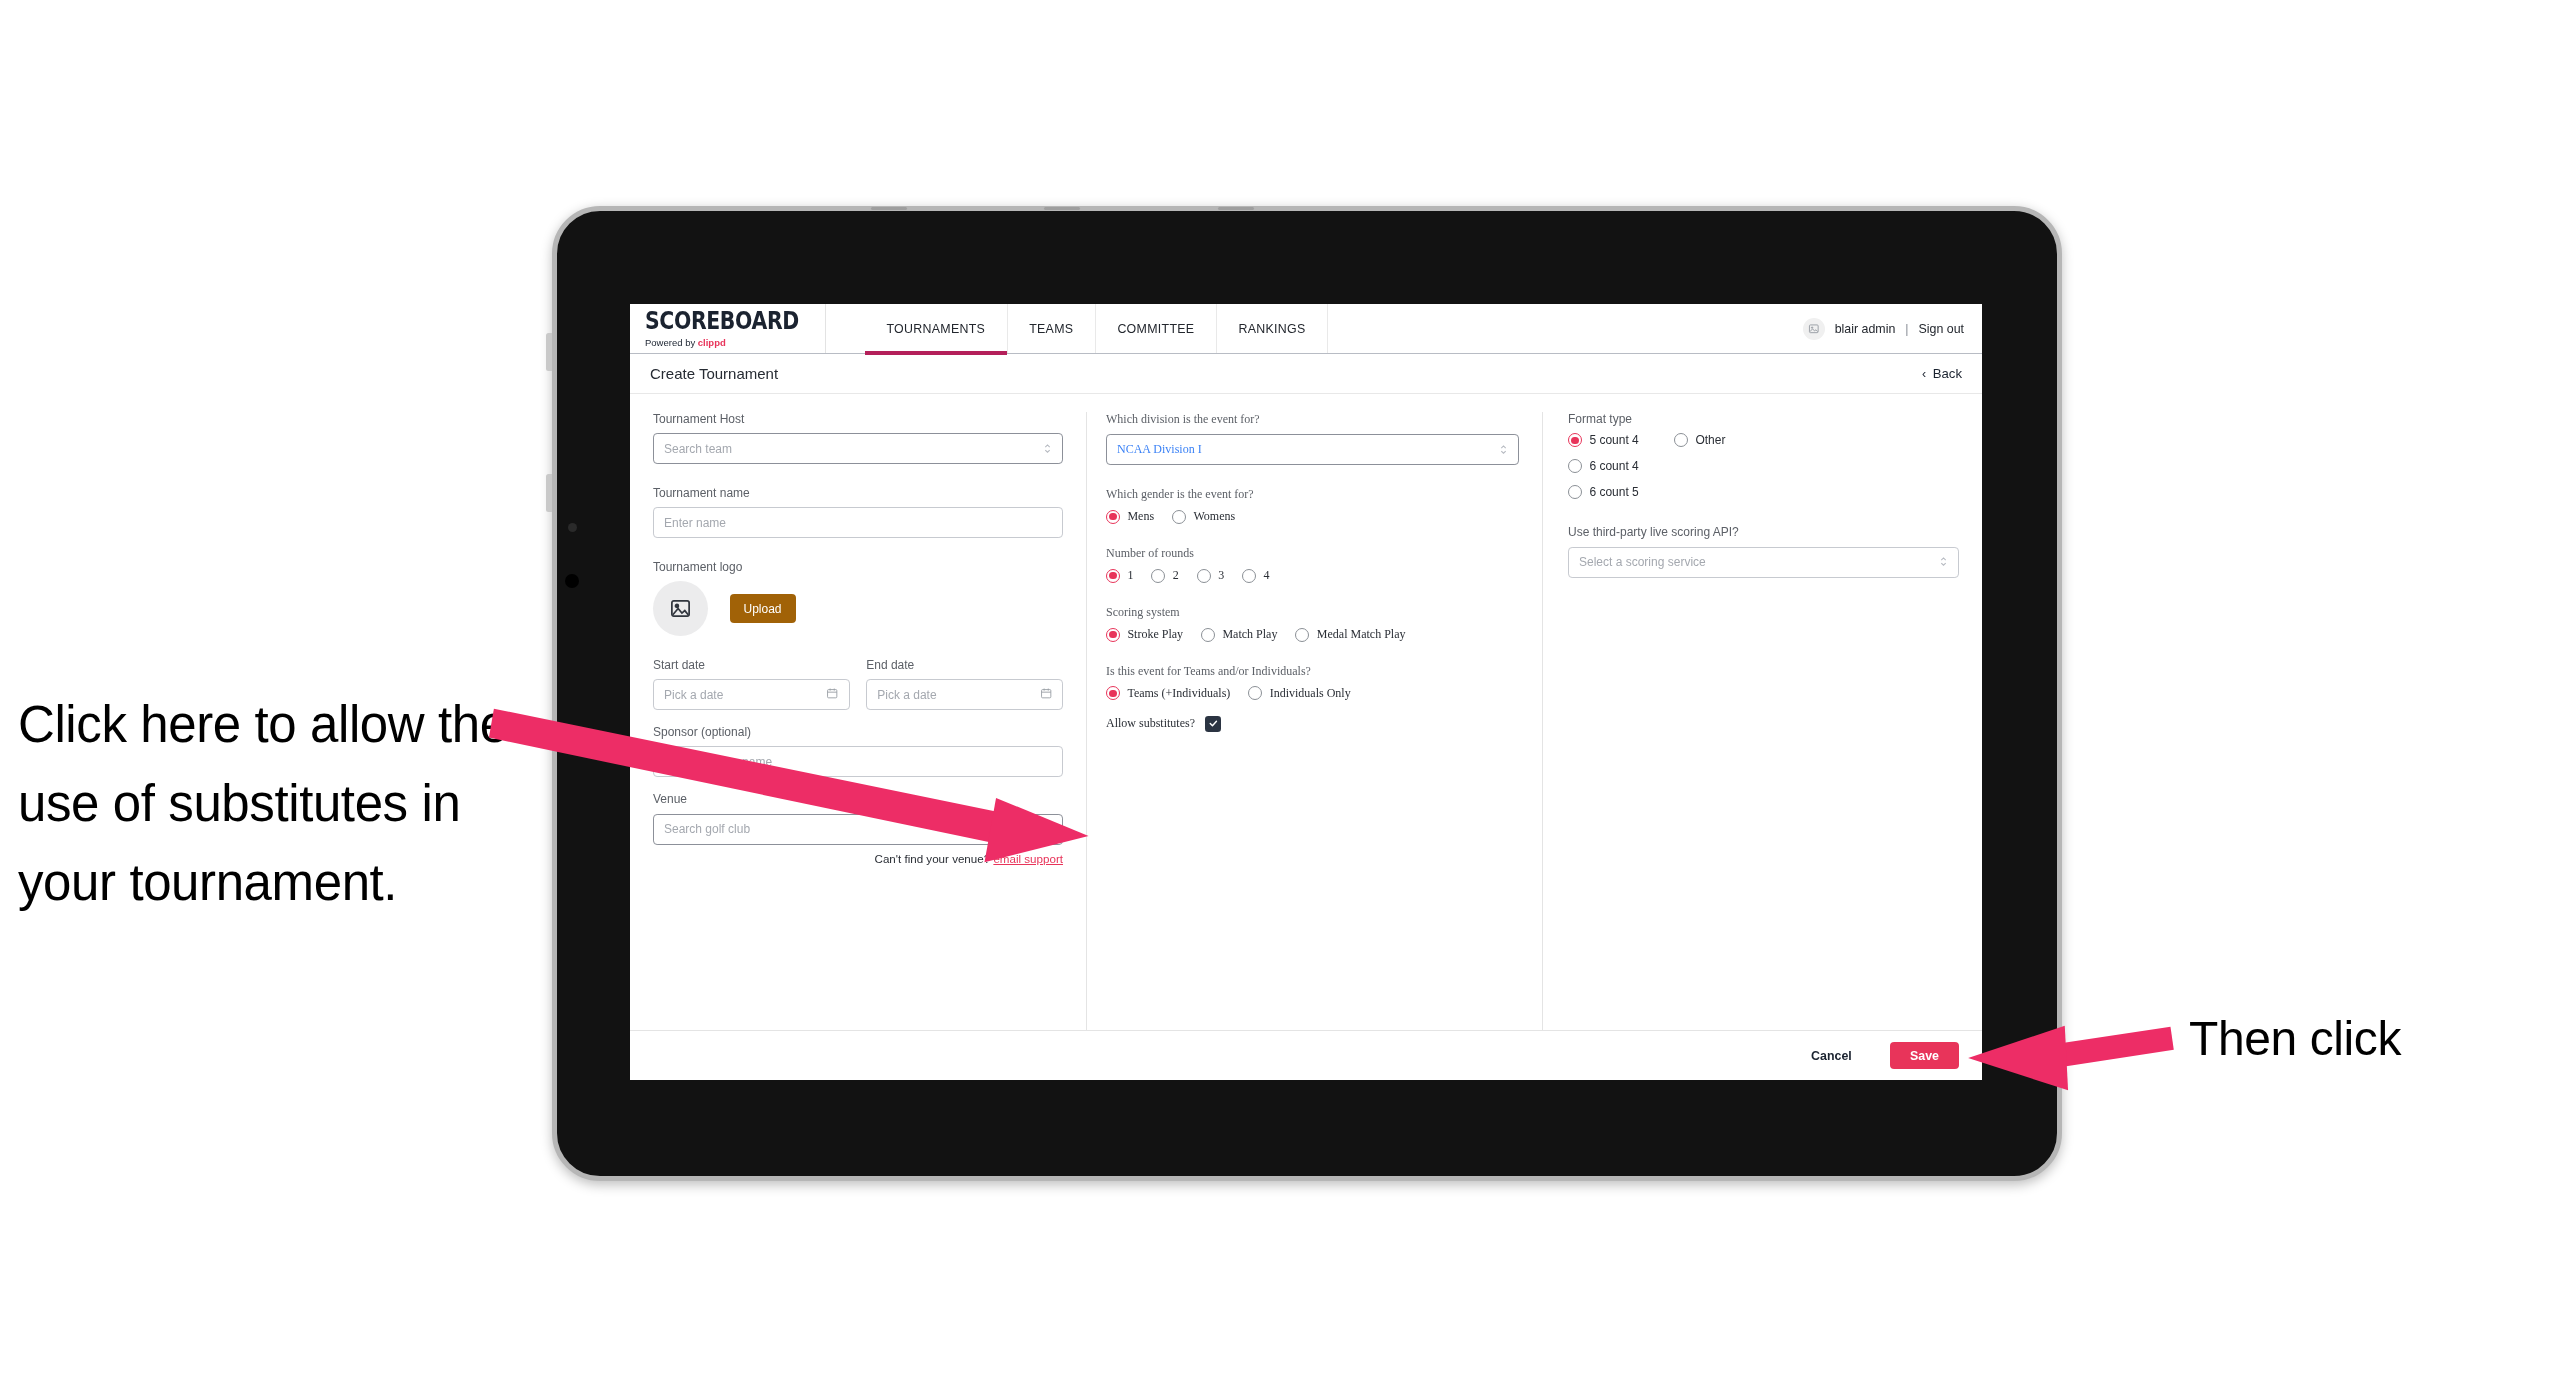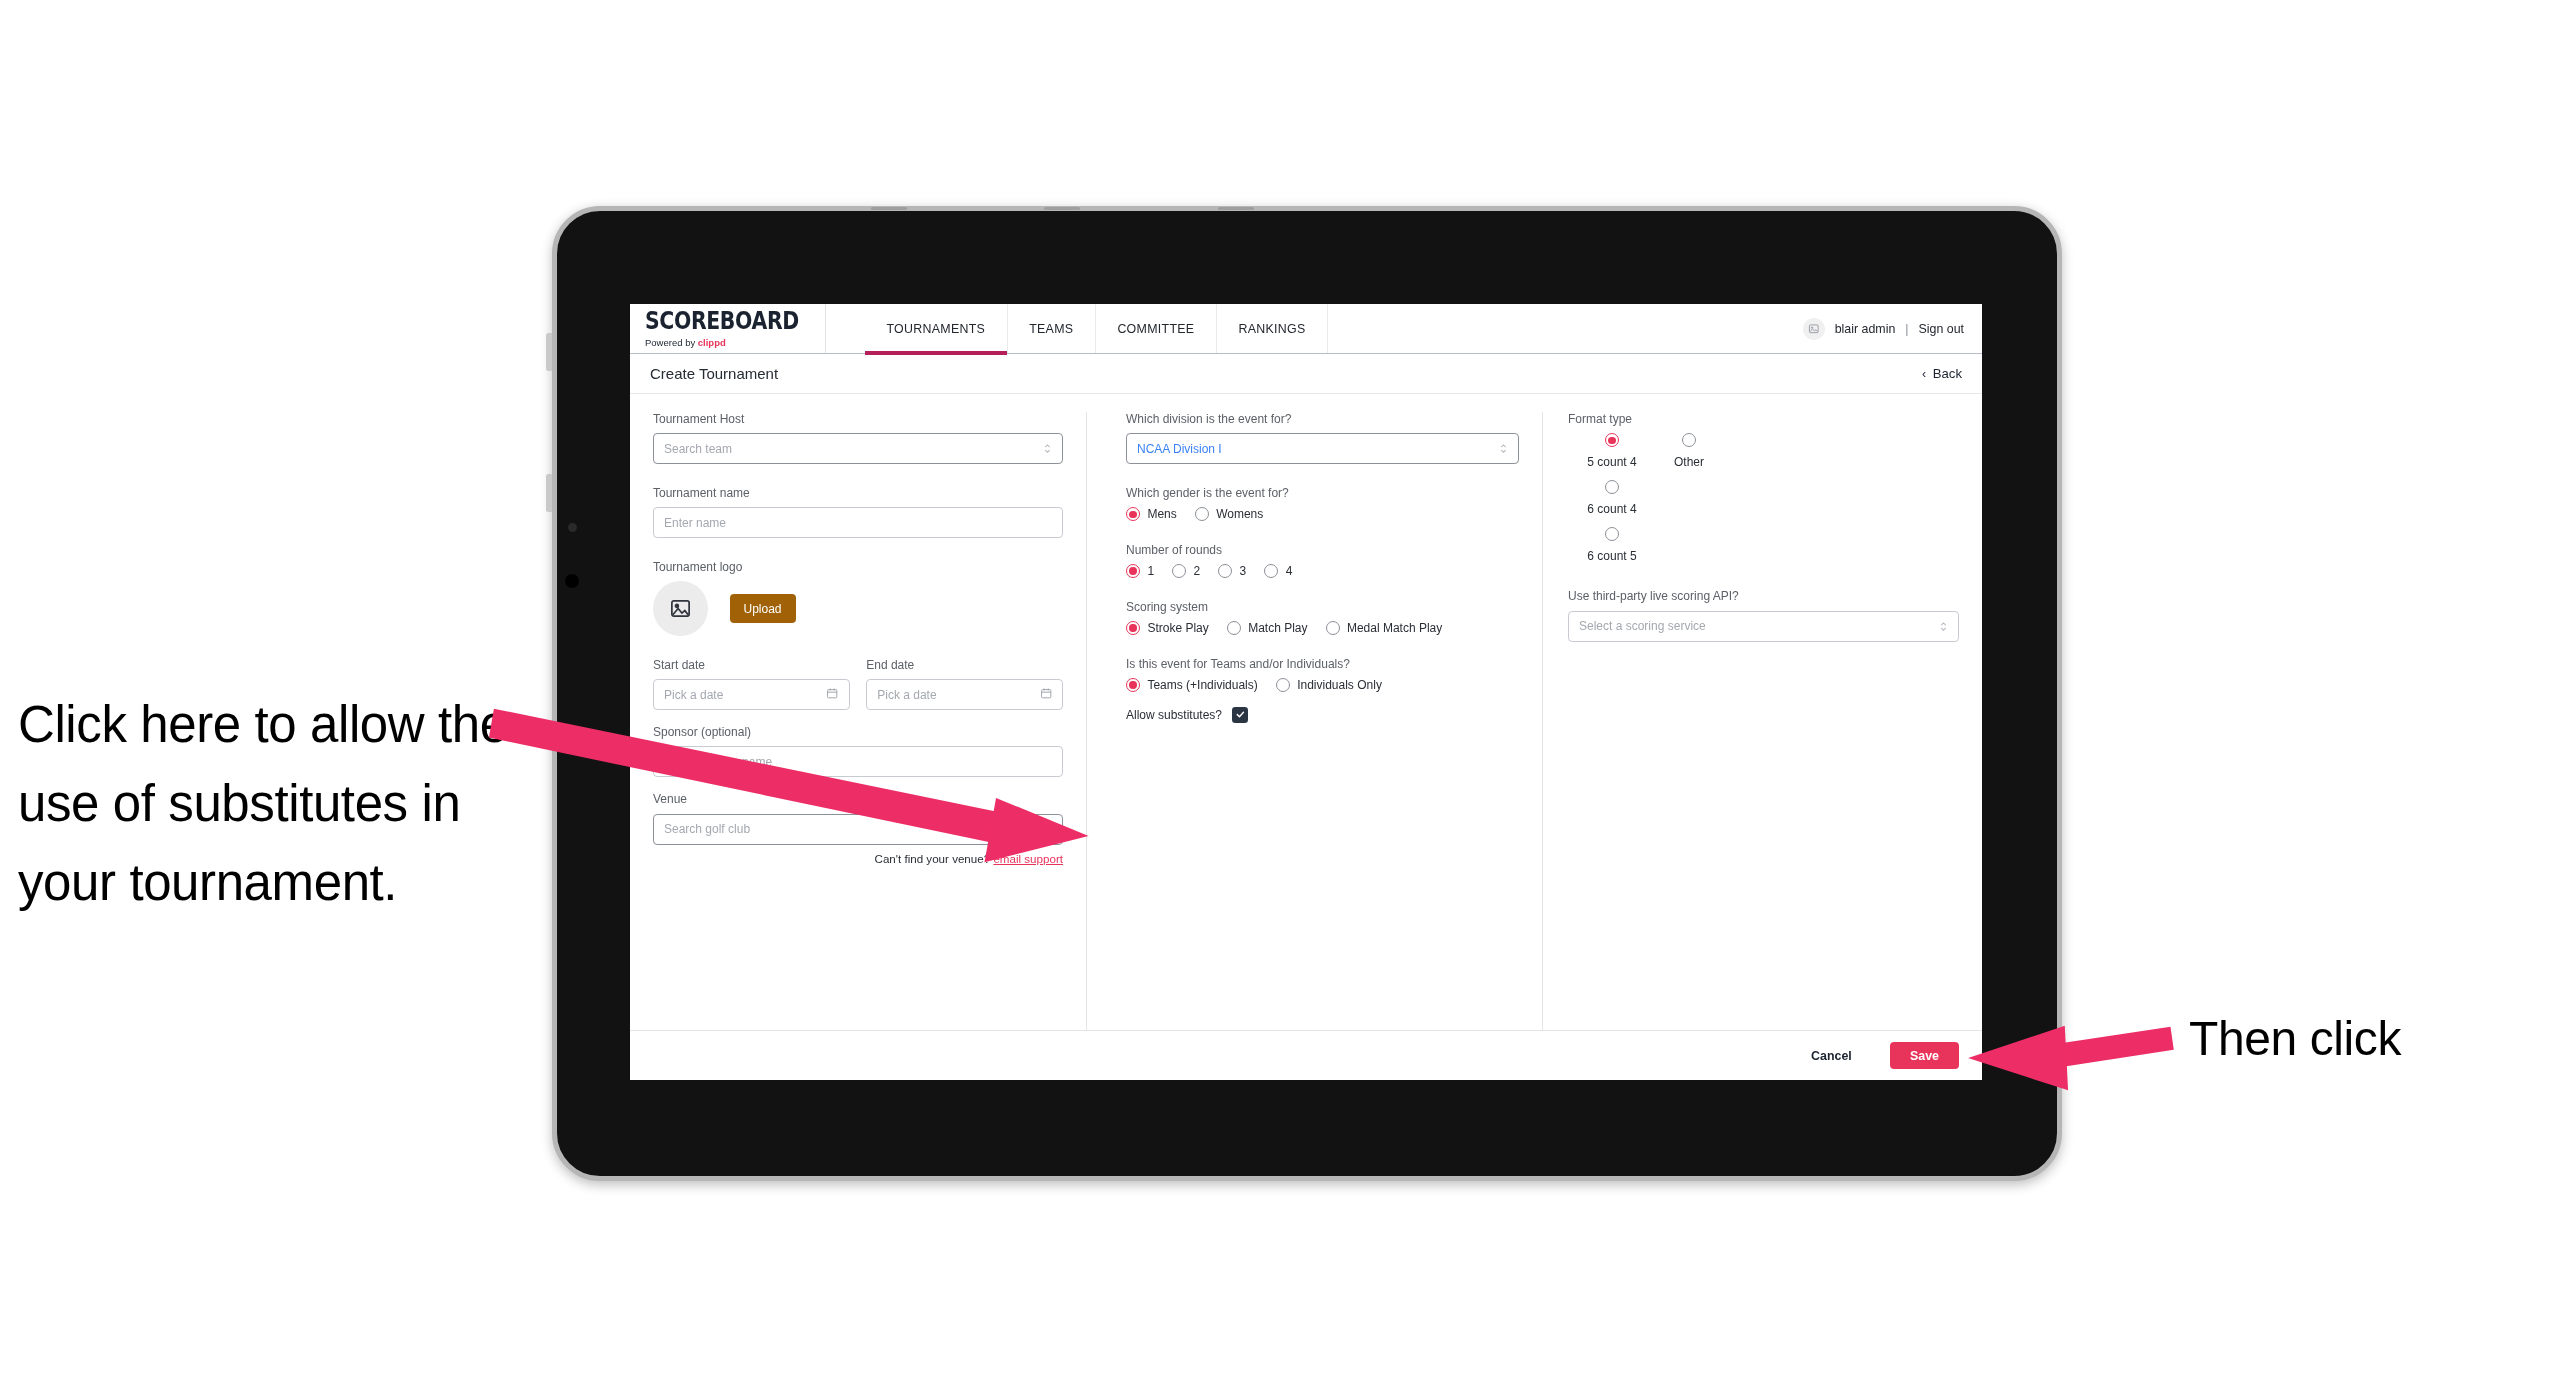--- a/index.html
+++ b/index.html
@@ -122,21 +122,21 @@
   }
   .chev { font-size: 12.4px; color: #1b2330; }
 
   
   .body {
     flex: 1; display: flex; padding: 18px 0 0 0; min-height: 0;
     position: relative;
   }
   .col { padding: 0 23px; }
   .col-1 { width: 456px; }
-  .col-2 { width: 456px; border-left: 0.8px solid #e4e4e4; padding-left: 39px; }
+  .col-2 { width: 456px; border-left: 0.8px solid #e4e4e4; padding-left: 19px; font-family: Liberation Serif, serif; }
   .col-3 { flex: 1; border-left: 0.8px solid #e4e4e4; padding-left: 25px; }
 
   .fld-label {
     font-size: 12px; color: #5c6067; margin-bottom: 7.4px;
   }
   .input {
     height: 31px; border: 0.8px solid #8c9099; border-radius: 4.1px;
     background: #fff; display: flex; align-items: center;
     padding: 0 10px; font-size: 12px; color: #a4a8af;
     position: relative;
@@ -179,21 +179,21 @@
     width: 14px; height: 14px; border-radius: 50%;
     border: 1.2px solid #8b9096; background: #fff;
     display: flex; align-items: center; justify-content: center;
     flex: 0 0 auto;
   }
   .radio.on .dot { border-color: #e8345a; }
   .radio.on .dot::after {
     content: ""; width: 7.4px; height: 7.4px; border-radius: 50%; background: #e8345a;
   }
   .radio .rl { font-size: 12px; color: #2a2e35; }
-  .radio-stack .radio { margin-bottom: 11.6px; flex-direction: column; }
+  .radio-stack .radio { margin-bottom: 11.6px; }
 
   .fmt-grid { display: flex; }
   .fmt-left { width: 106px; }
   .check-row { display: flex; align-items: center; gap: 10px; }
   .check-lbl { font-size: 12px; color: #2a2e35; }
   .checkbox {
     width: 15.7px; height: 15.7px; border-radius: 3.3px; background: #2b3442;
     display: flex; align-items: center; justify-content: center; cursor: pointer;
   }
   .checkbox svg { display: block; }

